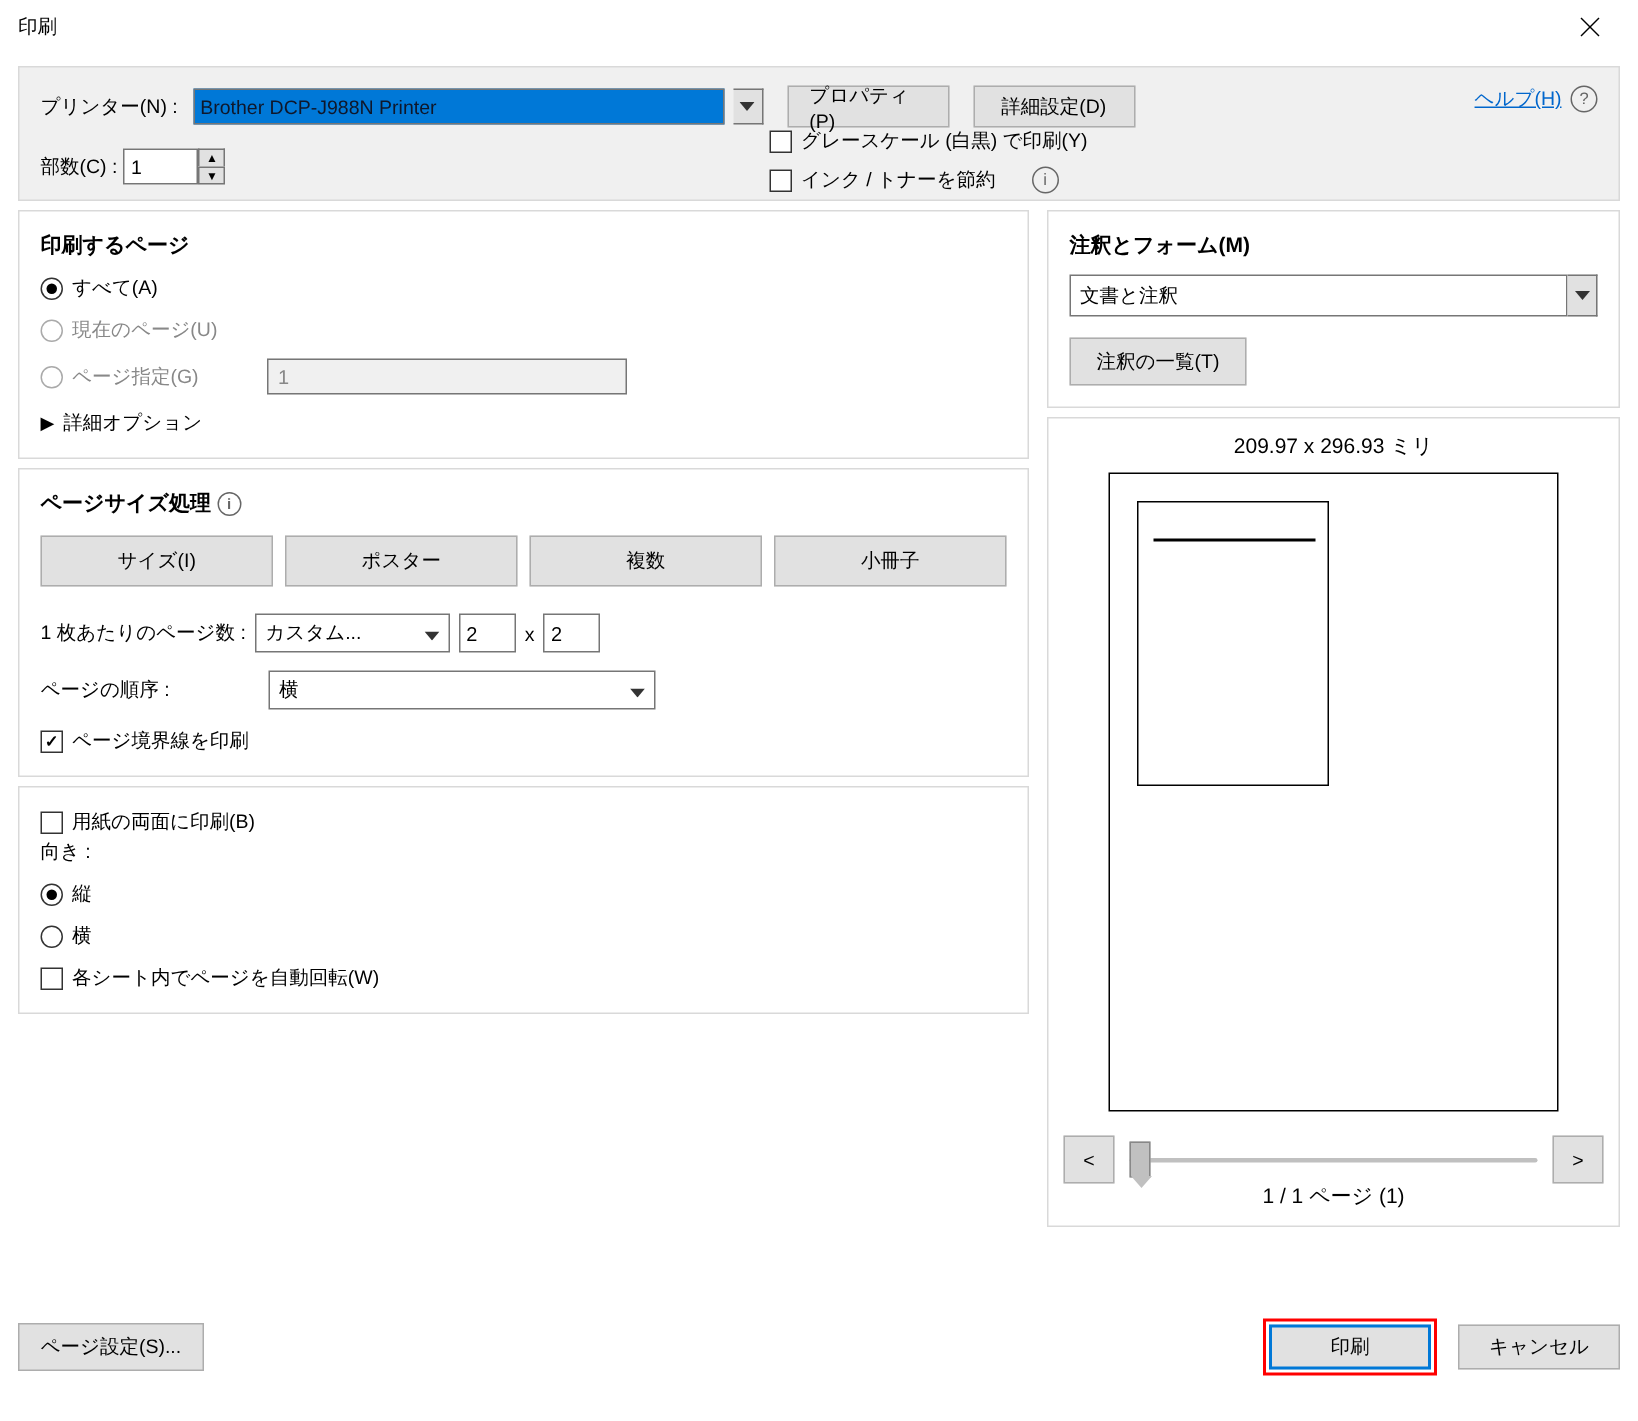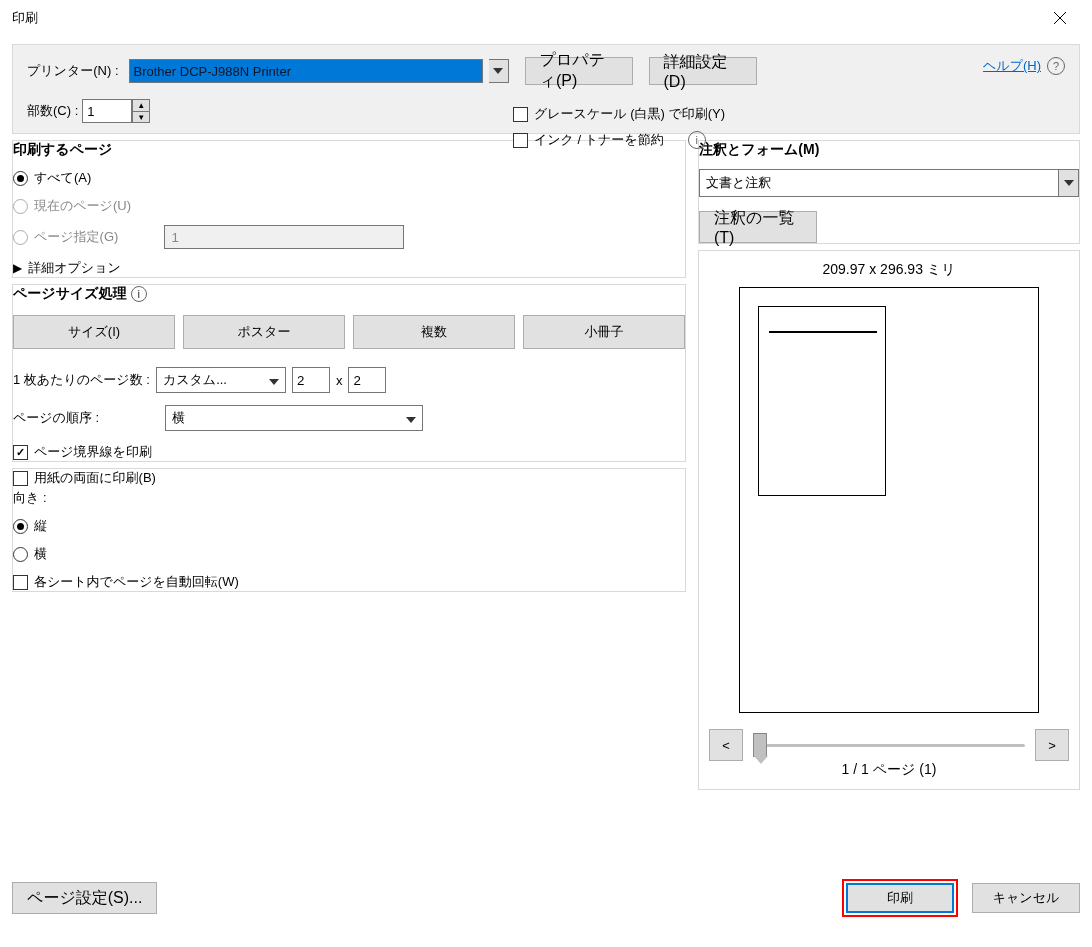--- a/index.html
+++ b/index.html
@@ -61,21 +61,21 @@
     .dd-arrow svg { width: 10px; height: 6px; }
     .btn {
       height: 28px;
       border: 1px solid #adadad;
       background: #e1e1e1;
       padding: 0 14px;
       display: inline-flex;
       align-items: center;
       justify-content: center;
       cursor: pointer;
-      font-size: 16px;
+      font-size: 13px;
     }
     .help-row {
       position: absolute;
       right: 14px;
       top: 12px;
       display: flex;
       align-items: center;
       gap: 6px;
     }
     .help-link { color: #0066cc; text-decoration: underline; cursor: pointer; }
@@ -114,21 +114,21 @@
       display: flex;
       align-items: center;
       justify-content: center;
       font-size: 8px;
       cursor: pointer;
     }
     .spinner-btns div:first-child { border-bottom: none; }
     .mid-options {
       position: absolute;
       left: 500px;
-      top: 60px;
+      top: 40px;
       display: flex;
       flex-direction: column;
       gap: 8px;
     }
     .checkbox-row { display: flex; align-items: center; gap: 6px; }
     .checkbox {
       width: 15px; height: 15px;
       border: 1px solid #333;
       background: #fff;
       display: inline-flex;
@@ -149,20 +149,21 @@
       flex-direction: column;
       gap: 6px;
     }
     .right-col {
       width: 382px;
       display: flex;
       flex-direction: column;
     }
     .group-box {
       border: 1px solid #d9d9d9;
+      padding: 14px;
     }
     .group-title {
       font-weight: bold;
       font-size: 14px;
       margin-bottom: 10px;
       display: flex;
       align-items: center;
       gap: 4px;
     }
     .radio-row {

